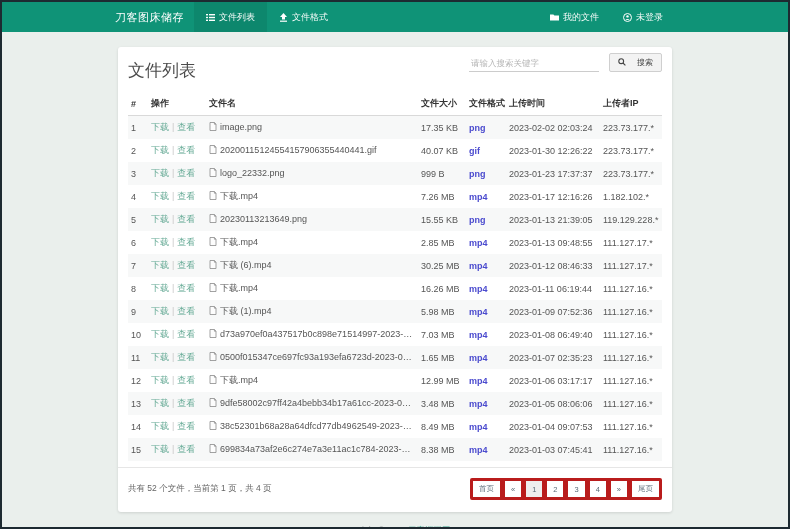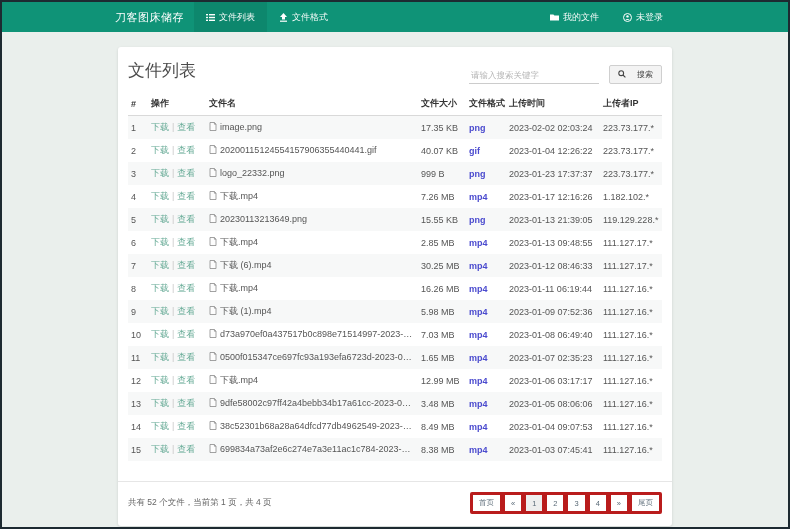--- a/index.html
+++ b/index.html
@@ -39,21 +39,21 @@
     width: 554px; margin: 15px auto 0;
     background: #ffffff; border-radius: 3px;
     box-shadow: 0 1px 3px rgba(0,0,0,0.12);
   }
   .card-head {
     position: relative;
     padding: 12px 10px 6px;
   }
   .page-title { font-size: 17px; font-weight: 400; color: #4c4c4c; }
   .search-box {
-    position: absolute; right: 10px; top: 18px;
+    position: absolute; right: 10px; top: 6px;
     display: flex; align-items: flex-end;
   }
   .search-input {
     width: 130px; border: none; outline: none;
     border-bottom: 1px solid #cccccc;
     font-size: 8.5px; padding: 3px 2px; color: #555;
     background: transparent;
     font-family: inherit;
   }
   .search-input::placeholder { color: #b5b5b5; }
@@ -77,21 +77,21 @@
     padding: 5px 3px;
     overflow: hidden; white-space: nowrap; text-overflow: ellipsis;
   }
   tbody tr:nth-child(odd) { background: #f7f8f8; }
   .op-link { color: #62a893; text-decoration: none; cursor: pointer; }
   .op-sep { color: #c8c8c8; margin: 0 3px; }
   .fmt-link { color: #4a4ace; text-decoration: none; cursor: pointer; font-weight: bold; }
   .file-icon { display: inline-block; vertical-align: -1px; margin-right: 3px; }
   
   .card-footer {
-    margin-top: 20px;
+    margin-top: 6px;
     border-top: 1px solid #e6e6e6;
     padding: 10px 10px 12px;
     display: flex; justify-content: space-between; align-items: center;
   }
   .summary { font-size: 8.5px; color: #666; }
   .pagination { display: flex; }
   .page-btn {
     font-size: 7.5px; color: #5a6a77;
     background: #fff; border: 3px solid #b91c1c;
     padding: 3px 6px; margin-left: -1px; cursor: pointer;
@@ -235,21 +235,21 @@
     <td>
       <span class="file-icon">
         <svg width="8" height="9" viewBox="0 0 8 9">
                     <path d="M1 0.5 L5.4 0.5 L7 2.2 L7 8.5 L1 8.5 Z" fill="#fdfdfd" stroke="#8a8a8a" stroke-width="0.8"></path>
                     <path d="M5.4 0.5 L5.4 2.2 L7 2.2" fill="none" stroke="#8a8a8a" stroke-width="0.8"></path>
                   </svg>
       </span><span>20200115124554157906355440441.gif</span>
     </td>
     <td>40.07 KB</td>
     <td><a class="fmt-link">gif</a></td>
-    <td>2023-01-04 12:26:22</td>
+    <td>2023-01-30 12:26:22</td>
     <td>223.73.177.*</td>
   </tr>
             <tr>
     <td>3</td>
     <td>
       <a class="op-link">下载</a><span class="op-sep">|</span><a class="op-link">查看</a>
     </td>
     <td>
       <span class="file-icon">
         <svg width="8" height="9" viewBox="0 0 8 9">

